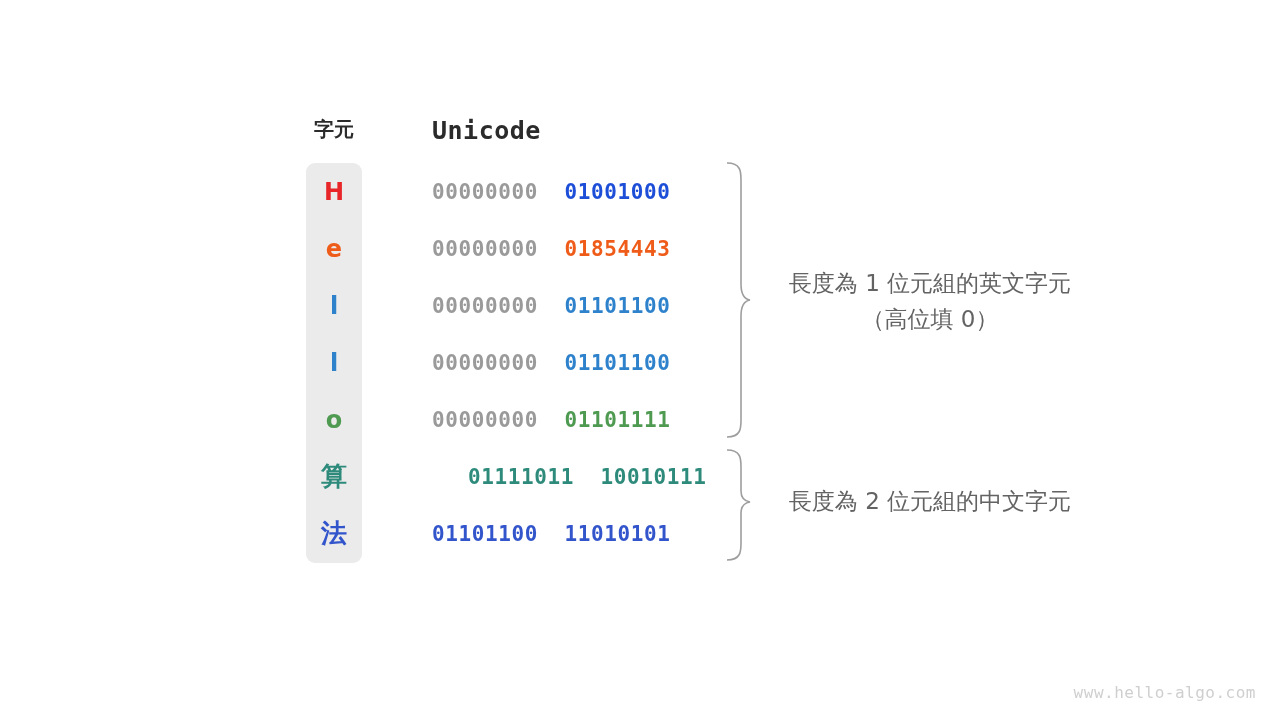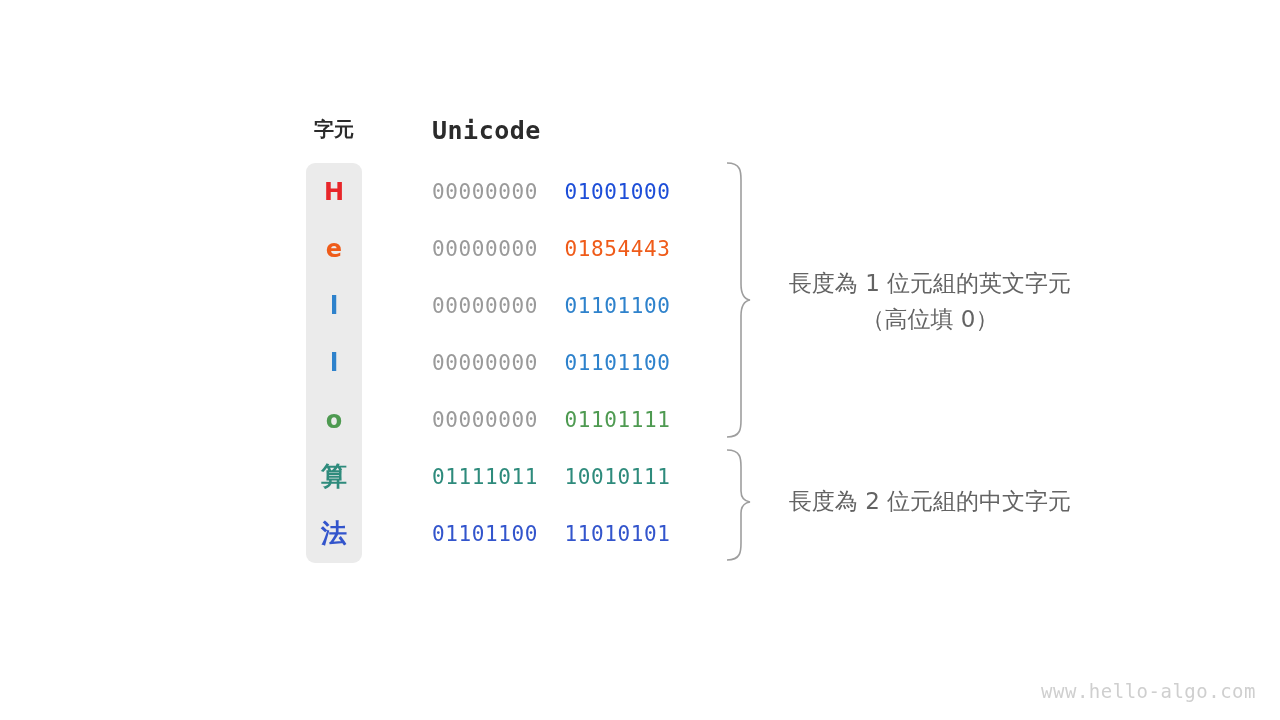--- a/index.html
+++ b/index.html
@@ -78,21 +78,21 @@
   .bits-cell {
     position: absolute;
     left: 126px;
     top: 0;
     width: 256px;
     height: 57px;
     display: flex;
     align-items: center;
     font-family: "DejaVu Sans Mono", monospace;
     font-size: 21px;
-    font-weight: normal;
+    font-weight: bold;
     letter-spacing: 0.6px;
     white-space: pre;
   }
   .bits-sp   { color: transparent; }
 
   
   #braces {
     position: absolute;
     left: 700px;
     top: 150px;
@@ -121,21 +121,21 @@
     width: 320px;
   }
 
   
   #watermark {
     position: absolute;
     right: 24px;
     bottom: 18px;
     color: #cfcfcf;
     font-family: "DejaVu Sans Mono", monospace;
-    font-size: 19px;
+    font-size: 16px;
     letter-spacing: 0.5px;
   }
 </style>
 </head>
 <body>
 
 <div class="col-header" id="header-char">字元</div>
 <div class="col-header" id="header-unicode">Unicode</div>
 
 <div id="char-column"></div>
@@ -156,21 +156,21 @@
     <div class="row" style="top: 334px;">
       <div class="char-cell" style="color: rgb(46, 130, 204);">l</div>
       <div class="bits-cell"><span style="color: rgb(154, 154, 154);">00000000</span><span class="bits-sp">&nbsp;&nbsp;</span><span style="color: rgb(46, 130, 204);">01101100</span></div>
     </div>
     <div class="row" style="top: 391px;">
       <div class="char-cell" style="color: rgb(78, 154, 81);">o</div>
       <div class="bits-cell"><span style="color: rgb(154, 154, 154);">00000000</span><span class="bits-sp">&nbsp;&nbsp;</span><span style="color: rgb(78, 154, 81);">01101111</span></div>
     </div>
     <div class="row" style="top: 448px;">
       <div class="char-cell cjk" style="color: rgb(46, 139, 124);">算</div>
-      <div class="bits-cell"><span style="color: rgb(46, 139, 124);">01111011</span><span class="bits-sp">&nbsp;&nbsp;</span><span style="color: rgb(46, 139, 124);">10010111</span></div>
+      <div class="bits-cell"><span style="color: rgb(46, 139, 124); margin-left: 36px;">01111011</span><span class="bits-sp">&nbsp;&nbsp;</span><span style="color: rgb(46, 139, 124);">10010111</span></div>
     </div>
     <div class="row" style="top: 505px;">
       <div class="char-cell cjk" style="color: rgb(51, 85, 204);">法</div>
       <div class="bits-cell"><span style="color: rgb(51, 85, 204);">01101100</span><span class="bits-sp">&nbsp;&nbsp;</span><span style="color: rgb(51, 85, 204);">11010101</span></div>
     </div>
   </div>
 
 <div id="braces">
   <svg width="80" height="430" viewBox="0 0 80 430" fill="none" xmlns="http://www.w3.org/2000/svg">
 

